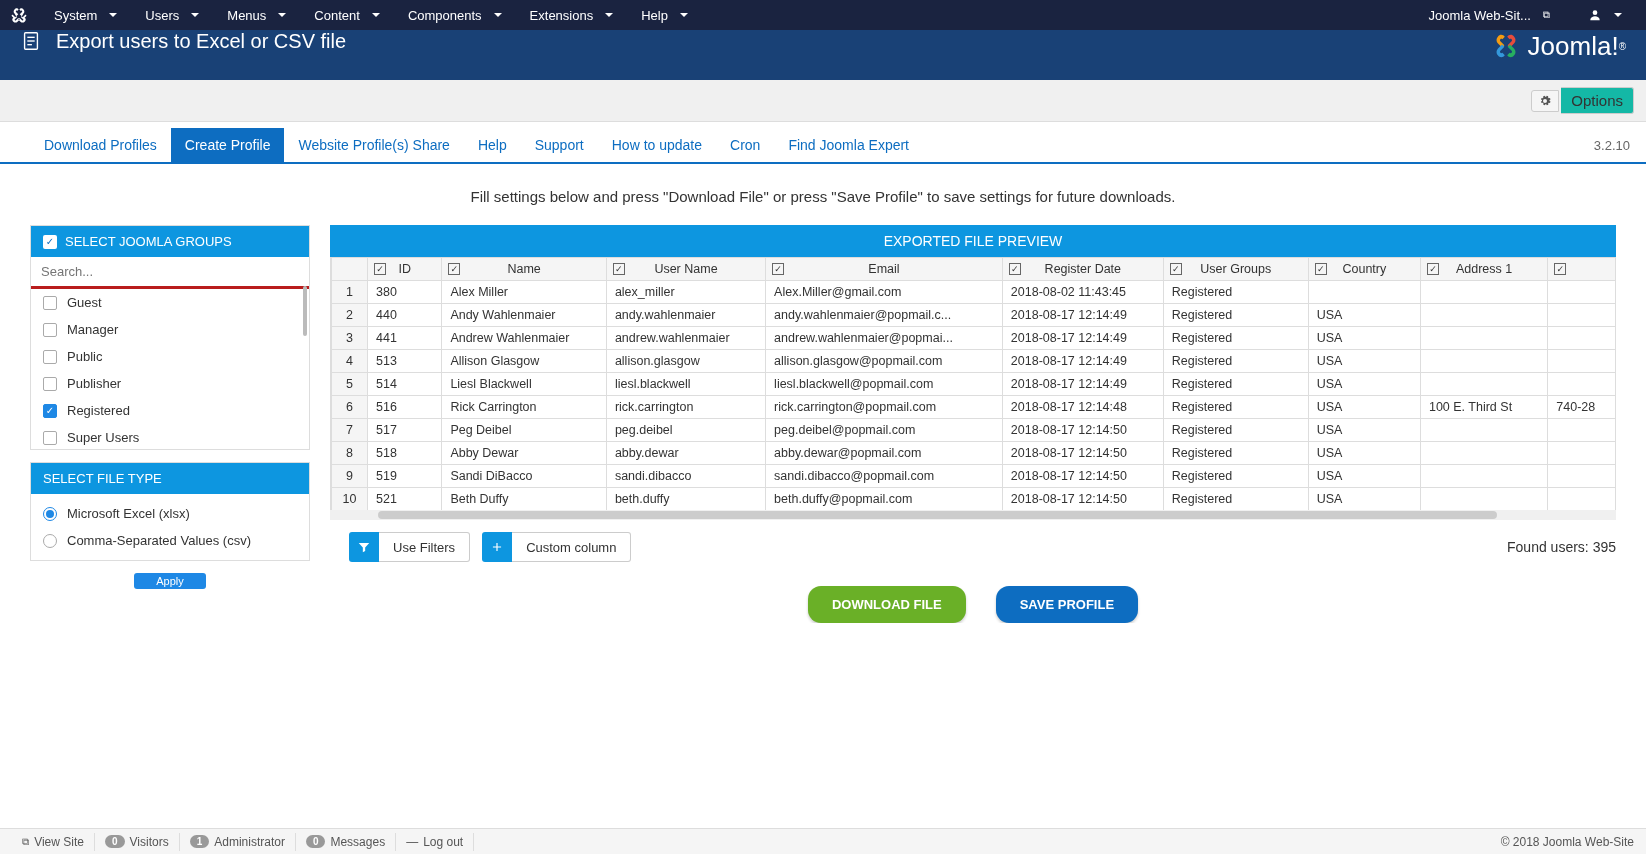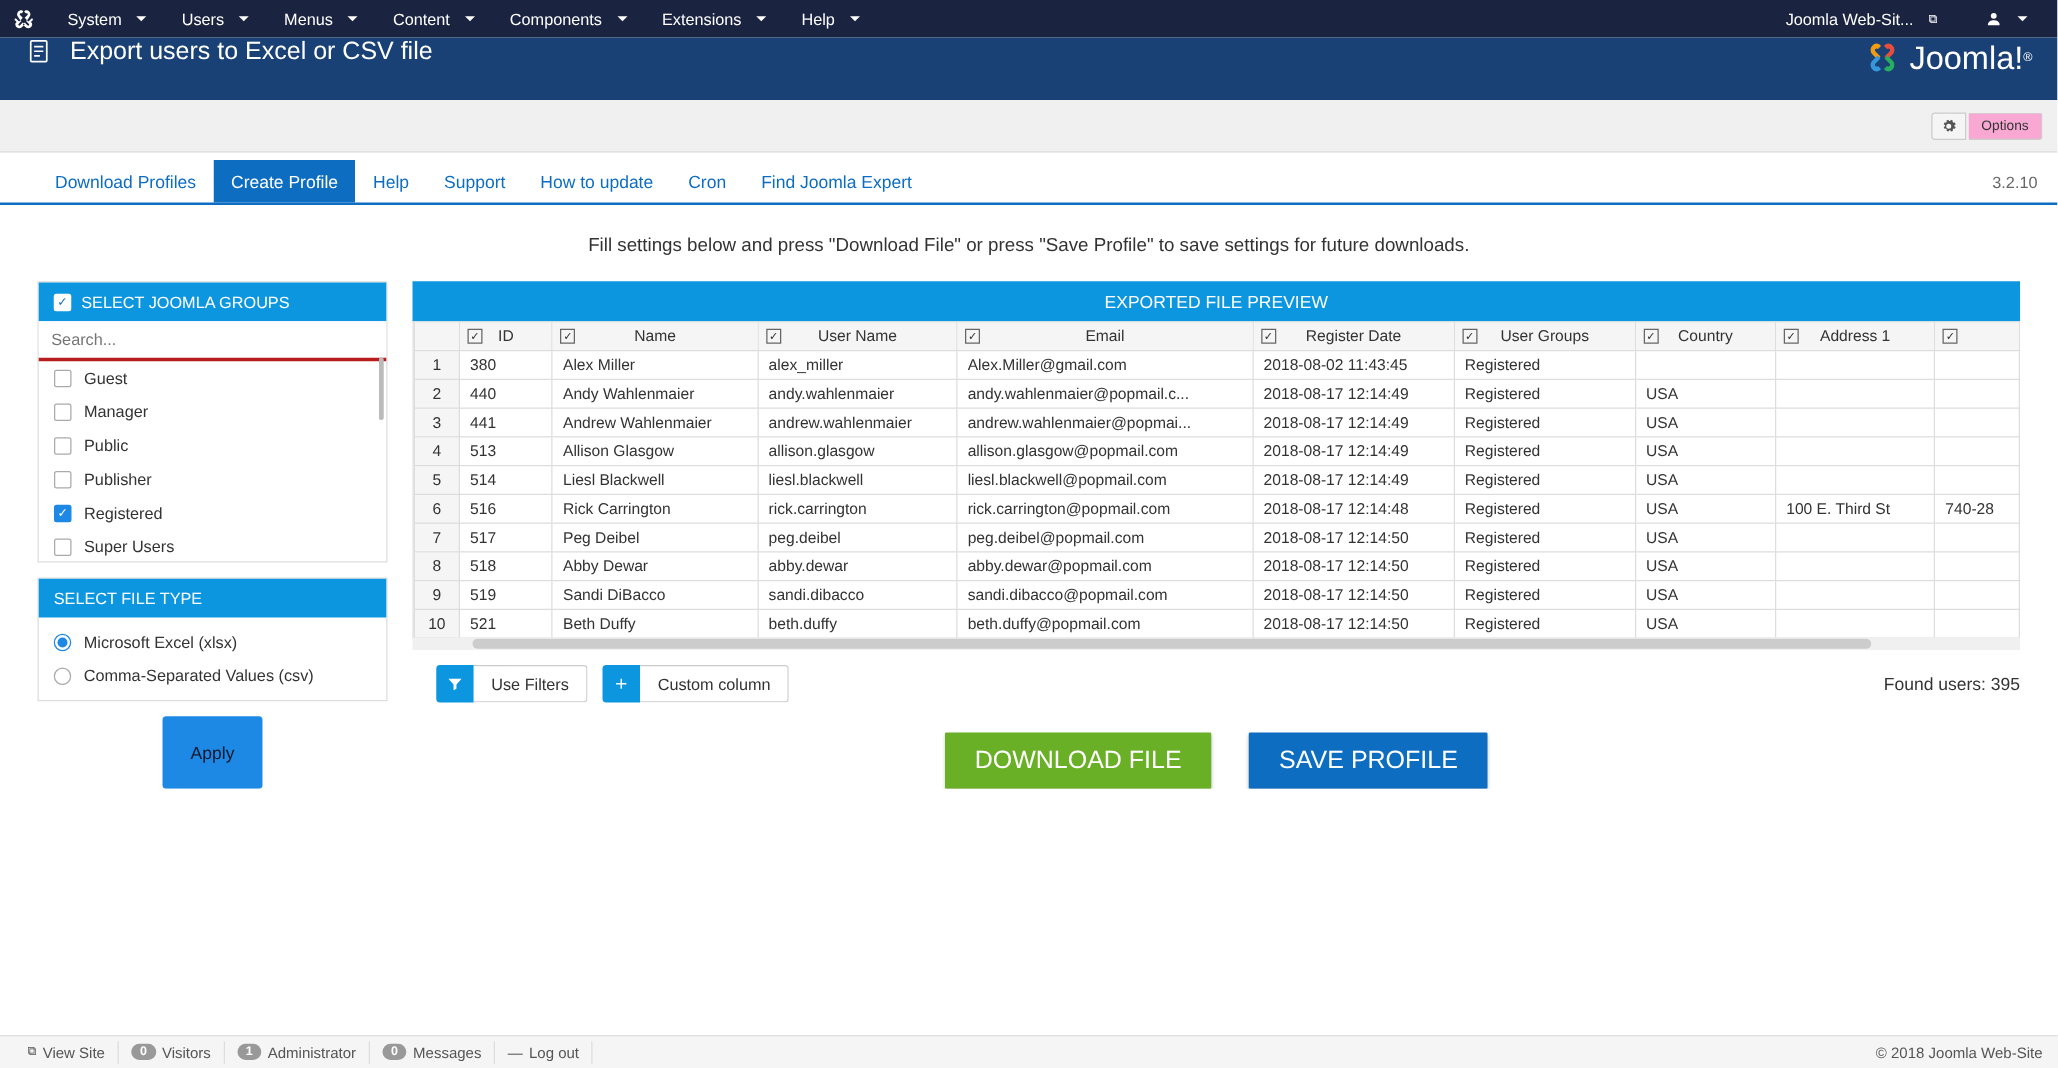--- a/index.html
+++ b/index.html
@@ -20,21 +20,21 @@
 .header-icon { width: 22px; height: 22px; margin-right: 14px; display: flex; align-items: center; justify-content: center; }
 .header-title { font-size: 20px; font-weight: 300; }
 .header-logo { margin-left: auto; display: flex; align-items: center; font-size: 26px; font-weight: 400; }
 .logo-mark { width: 32px; height: 32px; margin-right: 6px; }
 
 
 .toolbar { background: #f0f0f0; height: 42px; display: flex; align-items: center; padding: 0 12px; border-bottom: 1px solid #ddd; }
 .options-btn { margin-left: auto; display: flex; align-items: center; gap: 2px; }
 .options-btn .gear { background: #f5f5f5; border: 1px solid #ccc; padding: 4px 7px; border-radius: 3px 0 0 3px; cursor: pointer; display: flex; align-items: center; justify-content: center; }
 .options-btn .gear svg { width: 12px; height: 12px; }
-.options-btn .lbl { background: #f9a8d4; border: 1px solid #ccc; border-left: none; padding: 4px 10px; border-radius: 0 3px 3px 0; cursor: pointer; font-size: 11px; }
+.options-btn .lbl { background: #14b8a6; border: 1px solid #ccc; border-left: none; padding: 4px 10px; border-radius: 0 3px 3px 0; cursor: pointer; font-size: 15px; }
 
 
 .tabs { display: flex; align-items: center; border-bottom: 2px solid #0d6dc1; padding: 0 12px 0 30px; margin-top: 6px; }
 .tab { padding: 9px 14px; color: #0d6dc1; cursor: pointer; font-size: 14px; }
 .tab.active { background: #0d6dc1; color: #fff; }
 .version { margin-left: auto; color: #666; font-size: 13px; padding-right: 4px; }
 
 
 .main { padding: 24px 30px 0 30px; }
 .instruction { text-align: center; font-size: 15px; color: #333; margin-bottom: 20px; }
@@ -53,21 +53,21 @@
 .group-chk { width: 14px; height: 14px; border: 1px solid #aaa; border-radius: 2px; display: inline-flex; align-items: center; justify-content: center; flex-shrink: 0; }
 .group-chk.checked { background: #1e88e5; border-color: #1e88e5; color: #fff; font-size: 10px; }
 .scroll-thumb { position: absolute; right: 2px; top: 60px; width: 4px; height: 50px; background: #bbb; border-radius: 2px; }
 
 .radio-list { padding: 6px 0; }
 .radio-item { padding: 6px 12px; display: flex; align-items: center; gap: 10px; cursor: pointer; font-size: 13px; }
 .radio { width: 14px; height: 14px; border: 1px solid #aaa; border-radius: 50%; display: inline-flex; align-items: center; justify-content: center; flex-shrink: 0; }
 .radio.checked { border-color: #1e88e5; }
 .radio.checked::after { content: ''; width: 8px; height: 8px; background: #1e88e5; border-radius: 50%; }
 
-.apply-btn { display: block; margin: 12px auto 0; background: #1e88e5; color: #0f172a; border: none; padding: 21px 22px; border-radius: 3px; font-size: 14px; cursor: pointer; }
+.apply-btn { display: block; margin: 12px auto 0; background: #1e88e5; color: #ffffff; border: none; padding: 2px 22px; border-radius: 3px; font-size: 11px; cursor: pointer; }
 
 
 .preview { flex: 1; min-width: 0; }
 .preview-header { background: #0d96e0; color: #fff; text-align: center; padding: 8px; font-size: 14px; font-weight: 500; }
 .table-wrap { overflow-x: auto; border-left: 1px solid #ddd; }
 table { border-collapse: collapse; width: 100%; font-size: 12.5px; }
 th, td { border: 1px solid #ddd; padding: 4px 8px; text-align: left; white-space: nowrap; }
 th { background: #f5f5f5; font-weight: 400; position: relative; }
 th .col-chk { width: 12px; height: 12px; border: 1px solid #666; display: inline-flex; align-items: center; justify-content: center; font-size: 9px; color: #333; position: absolute; left: 6px; top: 50%; transform: translateY(-50%); cursor: pointer; }
 th .col-label { display: block; text-align: center; padding: 0 16px; }
@@ -78,21 +78,21 @@
 
 
 .below-row { display: flex; align-items: center; margin-top: 12px; gap: 12px; padding-left: 19px; }
 .combo-btn { display: flex; align-items: center; }
 .combo-btn .icon { background: #0d96e0; color: #fff; width: 30px; height: 30px; display: flex; align-items: center; justify-content: center; border-radius: 3px 0 0 3px; }
 .combo-btn .icon svg { width: 14px; height: 14px; fill: #fff; }
 .combo-btn .txt { border: 1px solid #ccc; border-left: none; height: 30px; display: flex; align-items: center; padding: 0 14px; border-radius: 0 3px 3px 0; cursor: pointer; font-size: 13px; background: #fff; }
 .found { margin-left: auto; font-size: 14px; color: #333; }
 
 .big-buttons { display: flex; justify-content: center; gap: 30px; margin-top: 24px; }
-.big-btn { padding: 11px 24px; font-size: 20px; font-weight: 400; border: none; border-radius: 1px; cursor: pointer; box-shadow: 0 2px 3px rgba(0,0,0,0.2); }
+.big-btn { padding: 11px 24px; font-size: 13px; font-weight: 700; border: none; border-radius: 13px; cursor: pointer; box-shadow: 0 2px 3px rgba(0,0,0,0.2); }
 .btn-download { background: #6ab027; color: #fff; }
 .btn-save { background: #0d6dc1; color: #fff; }
 
 
 .footer { position: fixed; bottom: 0; left: 0; right: 0; background: #f5f5f5; border-top: 1px solid #ddd; height: 26px; display: flex; align-items: center; padding: 0 12px; font-size: 12px; color: #555; gap: 0; }
 .footer-item { display: flex; align-items: center; gap: 5px; padding: 0 10px; border-right: 1px solid #ddd; height: 18px; }
 .footer-item:last-of-type { border-right: none; }
 .badge { background: #999; color: #fff; border-radius: 8px; padding: 1px 7px; font-size: 10px; font-weight: bold; }
 .footer-right { margin-left: auto; }
 .ext-sm { font-size: 10px; }
@@ -180,20 +180,21 @@
           <path d="M12 8a4 4 0 100 8 4 4 0 000-8zm9 4l2 1-1 3-2.3-.3a8 8 0 01-1.4 1.4l.3 2.3-3 1-1-2a8 8 0 01-2 0l-1 2-3-1 .3-2.3a8 8 0 01-1.4-1.4L5 16l-1-3 2-1a8 8 0 010-2L4 9l1-3 2.3.3A8 8 0 018.7 4.9L8.4 2.6l3-1 1 2a8 8 0 012 0l1-2 3 1-.3 2.3a8 8 0 011.4 1.4L22 6l1 3-2 1a8 8 0 010 2z"></path>
         </svg>
     </span>
     <span class="lbl">Options</span>
   </div>
 </div>
 
 <div class="tabs">
   <div class="tab">Download Profiles</div>
   <div class="tab active">Create Profile</div>
+  <div class="tab">Website Profile(s) Share</div>
   <div class="tab">Help</div>
   <div class="tab">Support</div>
   <div class="tab">How to update</div>
   <div class="tab">Cron</div>
   <div class="tab">Find Joomla Expert</div>
   <div class="version">3.2.10</div>
 </div>
 
 <div class="main">
   <div class="instruction">Fill settings below and press "Download File" or press "Save Profile" to save settings for future downloads.</div>

